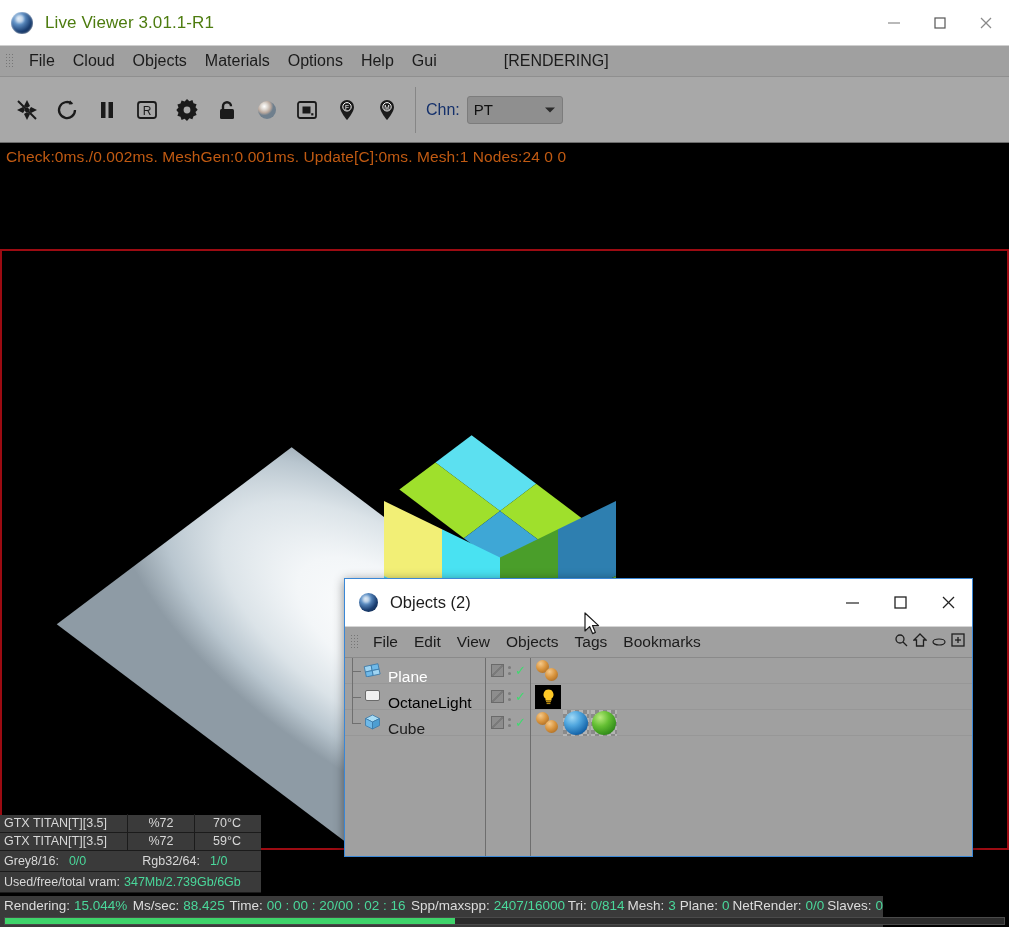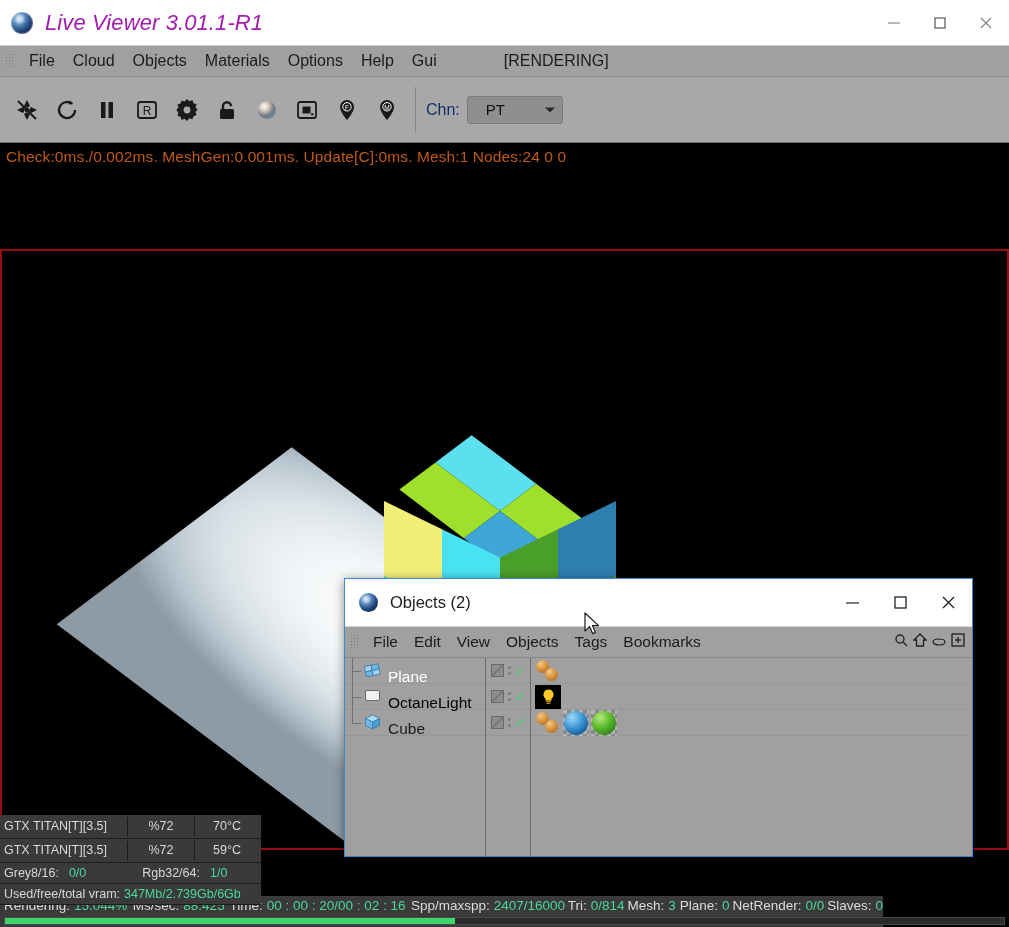--- a/index.html
+++ b/index.html
@@ -20,21 +20,21 @@
     width:22px; height:22px; margin-left:11px; border-radius:50%;
     background: radial-gradient(circle at 34% 30%, #bcd4ec 0%, #5e8fc4 28%, #1b3f72 62%, #0b1d38 100%);
     box-shadow: inset 0 0 2px #fff;
     position:relative; flex:0 0 auto;
   }
   .app-logo::after{
     content:""; position:absolute; left:5px; top:3px; width:8px; height:8px;
     border-radius:50%; background:rgba(255,255,255,.55); filter:blur(1px);
   }
   .title-text {
-    margin-left:12px; font-size:22px; color:#a21caf; letter-spacing:.1px;font-style:italic;
+    margin-left:12px; font-size:17px; color:#4d7c0f; letter-spacing:.1px;
   }
   .win-controls { margin-left:auto; display:flex; height:46px; }
   .win-btn {
     width:46px; height:46px; display:flex; align-items:center; justify-content:center;
     color:#8a8a8a;
   }
   .win-btn svg { display:block; }
 
   
   .menubar {
@@ -64,21 +64,21 @@
     width:34px; height:34px; margin:0 3px; display:flex;
     align-items:center; justify-content:center; color:#1a1a1a;
   }
   .tb-icon:first-of-type { margin-left:10px; }
   .tb-sep {
     width:1px; height:46px; background:#868686; margin:0 10px 0 8px;
   }
   .chn-label { font-size:16px; color:#14306b; margin-right:7px; }
   .chn-select {
     width:96px; height:28px; background:#8f8f8f; border:1px solid #7c7c7c;
-    border-radius:3px; display:flex; align-items:center; padding:0 18px;
+    border-radius:3px; display:flex; align-items:center; padding:0 6px;
     font-size:15px; color:#101010; position:relative;
   }
   .chn-caret {
     position:absolute; right:7px; top:50%; transform:translateY(-50%);
     width:0;height:0;border-left:5px solid transparent;border-right:5px solid transparent;
     border-top:5px solid #2b2b2b;
   }
 
   
   .render-area {
@@ -131,21 +131,21 @@
     grid-template-columns:1fr 1fr; grid-template-rows:1fr 1fr;
     transform: skewY(-26deg); transform-origin: 100% 0;
   }
 
   
   .gpu-panel {
     position:absolute; left:0; top:815px; width:261px;
     font-size:12.5px; color:#d8d8d8; z-index:5;
   }
   .gpu-row {
-    display:flex; height:24px; align-items:center;
+    display:flex; height:18px; align-items:center;
     background:#3a3a3a; border-bottom:1px solid #1b1b1b;
   }
   .gpu-name { width:128px; padding-left:4px; border-right:1px solid #1b1b1b; line-height:19px; }
   .gpu-pct  { width:67px; text-align:center; border-right:1px solid #1b1b1b; line-height:19px; }
   .gpu-temp { width:64px; text-align:center; line-height:19px; }
   .mem-row {
     display:flex; height:21px; align-items:center; background:#3a3a3a;
     border-bottom:1px solid #1b1b1b; padding-left:4px; gap:6px;
   }
   .mem-row .lbl { color:#d8d8d8; }

